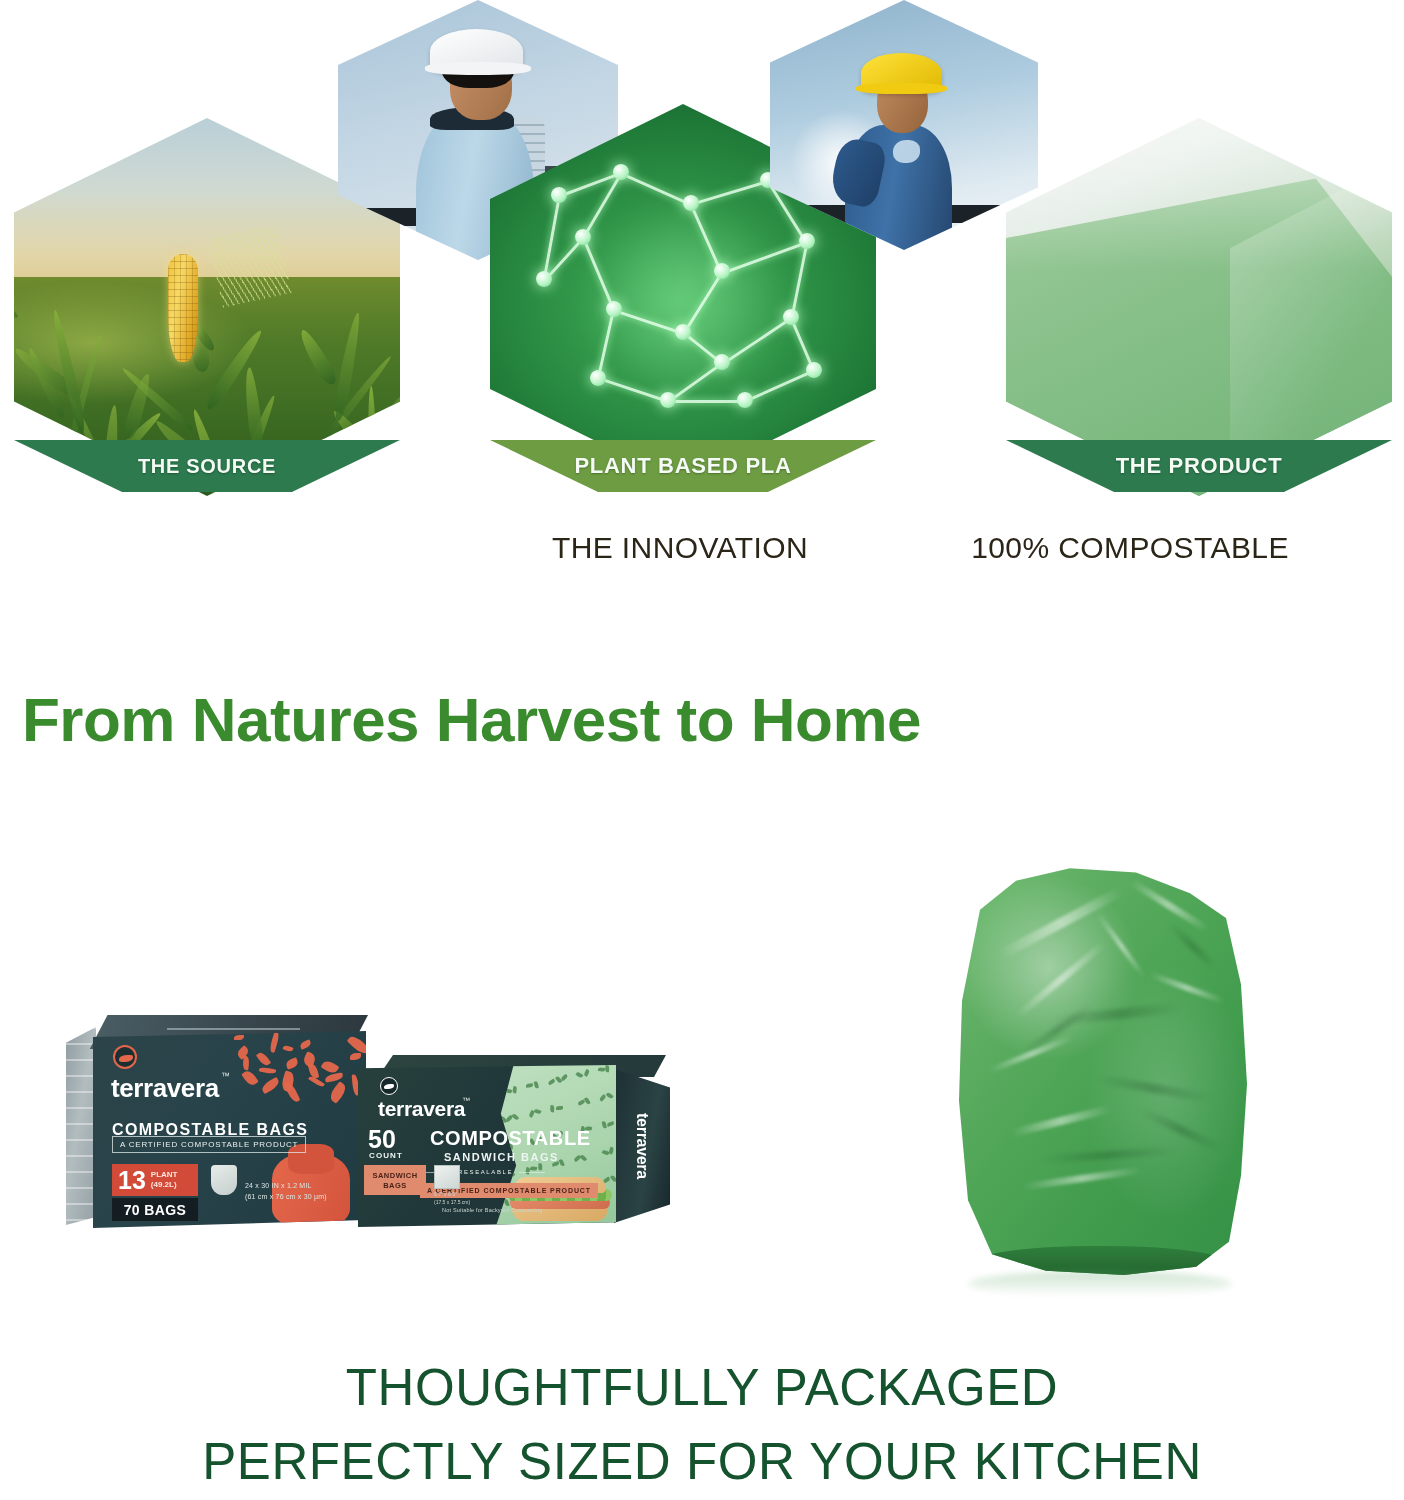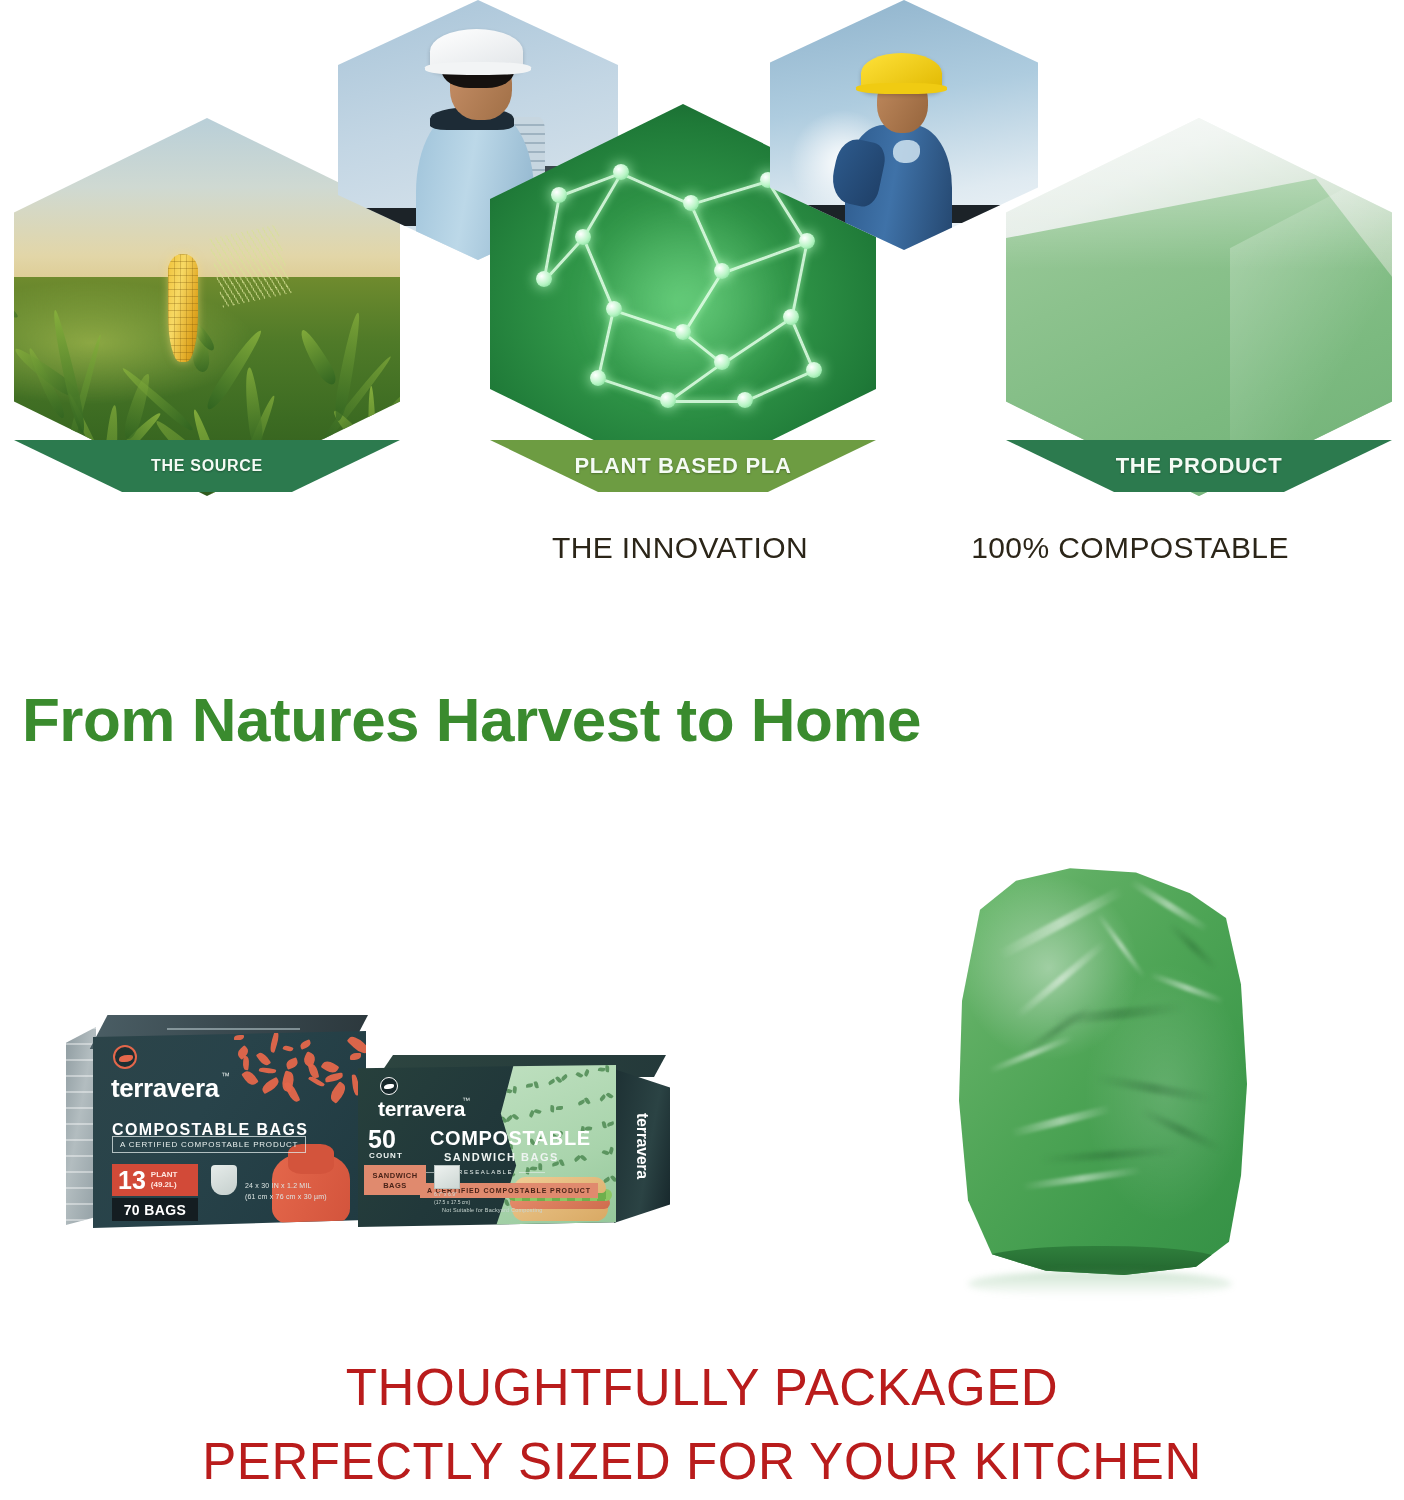--- a/index.html
+++ b/index.html
@@ -146,21 +146,21 @@
     background:linear-gradient(to bottom, rgba(255,255,255,.55), rgba(255,255,255,0)); }
 
   
   .hex-label {
     position:absolute; display:flex; align-items:center; justify-content:center;
     color:#f4fbf4; font-weight:700; letter-spacing:.7px; white-space:nowrap;
     -webkit-clip-path: polygon(7% 0%, 93% 0%, 100% 0%, 72% 100%, 28% 100%, 0% 0%);
     clip-path: polygon(7% 0%, 93% 0%, 100% 0%, 72% 100%, 28% 100%, 0% 0%);
     text-shadow:0 1px 2px rgba(0,0,0,.28);
   }
-  #label-source  { left:14px;   top:440px; width:386px; height:52px; font-size:16px; background:#2c7a4e; }
+  #label-source  { left:14px;   top:440px; width:386px; height:52px; font-size:20px; background:#2c7a4e; }
   #label-pla     { left:490px;  top:440px; width:386px; height:52px; font-size:22px; background:#6d9c42; }
   #label-product { left:1006px; top:440px; width:386px; height:52px; font-size:22px; background:#2c7a4e; }
 
   
   .caption {
     position:absolute; top:524px; height:48px; display:flex;
     align-items:center; justify-content:center;
     font-size:30px; color:#2b2518; letter-spacing:.4px; white-space:nowrap;
   }
   #cap-corn    { left:14px;   width:450px; }
@@ -370,21 +370,21 @@
   }
   .gb-reflection {
     position:absolute; left:6%; top:99%; width:88%; height:26px;
     background:linear-gradient(to bottom, rgba(90,165,100,.30), rgba(255,255,255,0));
     filter:blur(3px); border-radius:50%;
   }
 
   
   .footer-line {
     position:absolute; left:0; width:1404px; text-align:center;
-    font-size:51px; color:#b91c1c; letter-spacing:.6px; white-space:nowrap;
+    font-size:51px; color:#14532d; letter-spacing:.6px; white-space:nowrap;
   }
   #foot1 { top:1358px; }
   #foot2 { top:1432px; }
 </style>
 </head>
 <body>
 
 <section id="hex-cluster">
 
   <div class="hex" id="hex-source">

